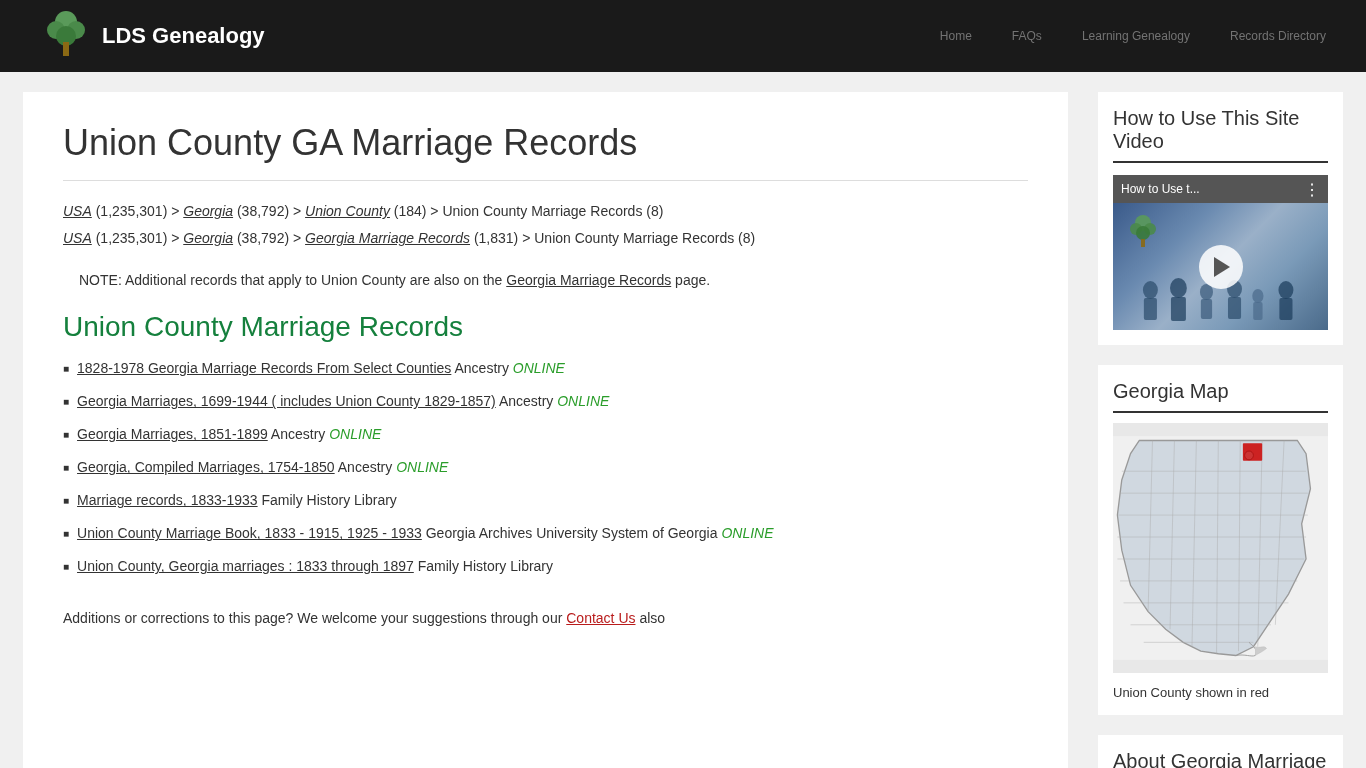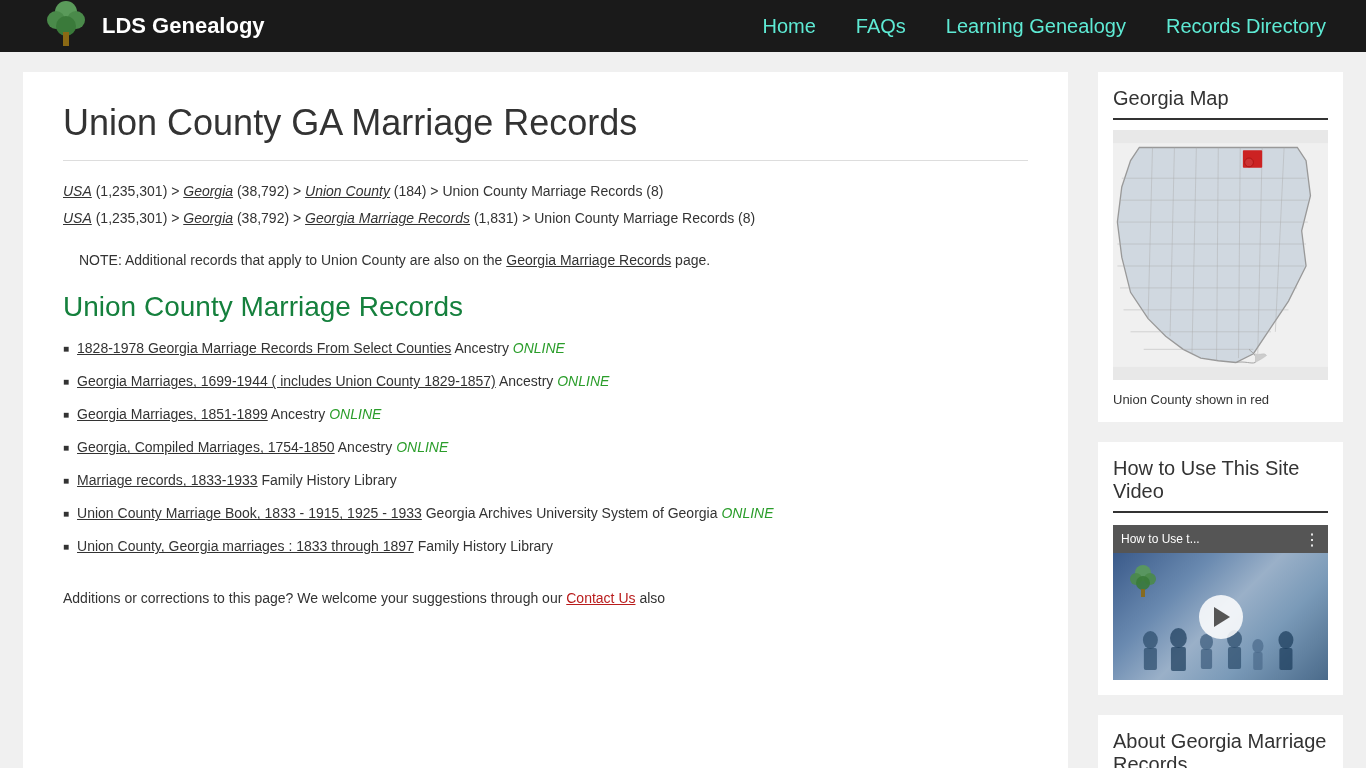--- a/index.html
+++ b/index.html
@@ -5,21 +5,21 @@
     * { box-sizing: border-box; margin: 0; padding: 0; }
     body { font-family: Georgia, 'Times New Roman', serif; font-size: 16px; color: #333; background: #d8d8d8; }
 
     
     #header {
       background: #1a1a1a;
       display: flex;
       align-items: center;
       justify-content: space-between;
       padding: 0 40px;
-      height: 52px;
+      height: 72px;
     }
     #logo-area {
       display: flex;
       align-items: center;
       gap: 10px;
     }
     #logo-icon {
       width: 52px;
       height: 52px;
     }
@@ -28,23 +28,23 @@
       font-family: Arial, sans-serif;
       font-size: 22px;
       font-weight: bold;
     }
     #nav {
       display: flex;
       gap: 40px;
       align-items: center;
     }
     .nav-link {
-      color: #5eead4;
-      font-family: Arial, sans-serif;
-      font-size: 20px;
+      color: #737373;
+      font-family: Arial, sans-serif;
+      font-size: 12px;
       text-decoration: none;
       cursor: pointer;
     }
 
     
     #page-wrapper {
       background: #f0f0f0;
       min-height: calc(768px - 72px);
       padding: 0 20px;
     }
@@ -361,20 +361,64 @@
 
       <p id="corrections-text">
         <span>Additions or corrections to this page? We welcome your suggestions through our</span>
         <a> Contact Us</a>
         <span> also</span>
       </p>
     </main>
 
     <aside id="sidebar">
 
+      <div class="sidebar-section" id="video-section">
+        <div class="sidebar-title">How to Use This Site Video</div>
+        <div id="video-thumb">
+          <div id="video-bar">
+            <span id="video-bar-title">How to Use t...</span>
+            <span id="video-bar-dots">⋮</span>
+          </div>
+          <div id="video-preview">
+
+            <svg style="position:absolute;top:10px;left:10px;width:40px;height:40px;" viewBox="0 0 40 40">
+              <circle cx="20" cy="10" r="8" fill="#5a9a5a" opacity="0.9"></circle>
+              <circle cx="13" cy="16" r="6" fill="#4a8a4a" opacity="0.9"></circle>
+              <circle cx="27" cy="16" r="6" fill="#4a8a4a" opacity="0.9"></circle>
+              <circle cx="20" cy="20" r="7" fill="#3a7a3a" opacity="0.9"></circle>
+              <rect x="18" y="26" width="4" height="8" fill="#8B6914" opacity="0.9"></rect>
+            </svg>
+
+            <svg style="position:absolute;bottom:0;left:0;right:0;width:100%;height:60px;" viewBox="0 0 230 60" preserveAspectRatio="none">
+
+              <ellipse cx="40" cy="20" rx="8" ry="9" fill="#2a4a6a" opacity="0.7"></ellipse>
+              <rect x="33" y="28" width="14" height="22" rx="2" fill="#2a4a6a" opacity="0.7"></rect>
+
+              <ellipse cx="70" cy="18" rx="9" ry="10" fill="#1a3a5a" opacity="0.7"></ellipse>
+              <rect x="62" y="27" width="16" height="24" rx="2" fill="#1a3a5a" opacity="0.7"></rect>
+
+              <ellipse cx="100" cy="22" rx="7" ry="8" fill="#3a5a7a" opacity="0.7"></ellipse>
+              <rect x="94" y="29" width="12" height="20" rx="2" fill="#3a5a7a" opacity="0.7"></rect>
+
+              <ellipse cx="130" cy="19" rx="8" ry="9" fill="#2a4a6a" opacity="0.7"></ellipse>
+              <rect x="123" y="27" width="14" height="22" rx="2" fill="#2a4a6a" opacity="0.7"></rect>
+
+              <ellipse cx="155" cy="26" rx="6" ry="7" fill="#4a6a8a" opacity="0.7"></ellipse>
+              <rect x="150" y="32" width="10" height="18" rx="2" fill="#4a6a8a" opacity="0.7"></rect>
+
+              <ellipse cx="185" cy="20" rx="8" ry="9" fill="#1a3a5a" opacity="0.7"></ellipse>
+              <rect x="178" y="28" width="14" height="22" rx="2" fill="#1a3a5a" opacity="0.7"></rect>
+            </svg>
+            <div id="play-button">
+              <div id="play-triangle"></div>
+            </div>
+          </div>
+        </div>
+      </div>
+
       <div class="sidebar-section" id="map-section">
         <div class="sidebar-title">Georgia Map</div>
         <svg id="georgia-map" viewBox="0 0 245 255" xmlns="http://www.w3.org/2000/svg">
 
           <rect width="245" height="255" fill="#f0f0f0"></rect>
 
           <polygon points="30,5 210,5 220,20 225,60 215,100 220,140 200,180 180,210 160,240 140,250 120,248 100,245 80,235 60,220 40,200 20,170 10,130 5,90 10,50 20,20" fill="#d0d8e0" stroke="#999" stroke-width="1.5"></polygon>
 
           <line x1="10" y1="40" x2="220" y2="40" stroke="#aaa" stroke-width="0.5"></line>
           <line x1="8" y1="65" x2="222" y2="65" stroke="#aaa" stroke-width="0.5"></line>
@@ -397,64 +441,20 @@
           <rect x="148" y="8" width="22" height="20" fill="#cc2222" rx="1"></rect>
 
           <circle cx="155" cy="22" r="5" fill="#cc3333" stroke="#aa1111" stroke-width="1"></circle>
 
           <path d="M155,235 C160,240 165,242 162,250 C158,252 150,248 140,250" fill="none" stroke="#999" stroke-width="1"></path>
           <path d="M162,240 C168,242 172,238 175,242 C170,246 165,248 162,250" fill="#ccc" stroke="#bbb" stroke-width="0.5"></path>
         </svg>
         <p id="map-caption">Union County shown in red</p>
       </div>
 
-      <div class="sidebar-section" id="video-section">
-        <div class="sidebar-title">How to Use This Site Video</div>
-        <div id="video-thumb">
-          <div id="video-bar">
-            <span id="video-bar-title">How to Use t...</span>
-            <span id="video-bar-dots">⋮</span>
-          </div>
-          <div id="video-preview">
-
-            <svg style="position:absolute;top:10px;left:10px;width:40px;height:40px;" viewBox="0 0 40 40">
-              <circle cx="20" cy="10" r="8" fill="#5a9a5a" opacity="0.9"></circle>
-              <circle cx="13" cy="16" r="6" fill="#4a8a4a" opacity="0.9"></circle>
-              <circle cx="27" cy="16" r="6" fill="#4a8a4a" opacity="0.9"></circle>
-              <circle cx="20" cy="20" r="7" fill="#3a7a3a" opacity="0.9"></circle>
-              <rect x="18" y="26" width="4" height="8" fill="#8B6914" opacity="0.9"></rect>
-            </svg>
-
-            <svg style="position:absolute;bottom:0;left:0;right:0;width:100%;height:60px;" viewBox="0 0 230 60" preserveAspectRatio="none">
-
-              <ellipse cx="40" cy="20" rx="8" ry="9" fill="#2a4a6a" opacity="0.7"></ellipse>
-              <rect x="33" y="28" width="14" height="22" rx="2" fill="#2a4a6a" opacity="0.7"></rect>
-
-              <ellipse cx="70" cy="18" rx="9" ry="10" fill="#1a3a5a" opacity="0.7"></ellipse>
-              <rect x="62" y="27" width="16" height="24" rx="2" fill="#1a3a5a" opacity="0.7"></rect>
-
-              <ellipse cx="100" cy="22" rx="7" ry="8" fill="#3a5a7a" opacity="0.7"></ellipse>
-              <rect x="94" y="29" width="12" height="20" rx="2" fill="#3a5a7a" opacity="0.7"></rect>
-
-              <ellipse cx="130" cy="19" rx="8" ry="9" fill="#2a4a6a" opacity="0.7"></ellipse>
-              <rect x="123" y="27" width="14" height="22" rx="2" fill="#2a4a6a" opacity="0.7"></rect>
-
-              <ellipse cx="155" cy="26" rx="6" ry="7" fill="#4a6a8a" opacity="0.7"></ellipse>
-              <rect x="150" y="32" width="10" height="18" rx="2" fill="#4a6a8a" opacity="0.7"></rect>
-
-              <ellipse cx="185" cy="20" rx="8" ry="9" fill="#1a3a5a" opacity="0.7"></ellipse>
-              <rect x="178" y="28" width="14" height="22" rx="2" fill="#1a3a5a" opacity="0.7"></rect>
-            </svg>
-            <div id="play-button">
-              <div id="play-triangle"></div>
-            </div>
-          </div>
-        </div>
-      </div>
-
       <div id="about-section">
         <div class="about-title">About Georgia Marriage Records</div>
 
       </div>
 
     </aside>
   </div>
 </div>
 
 </body></html>

